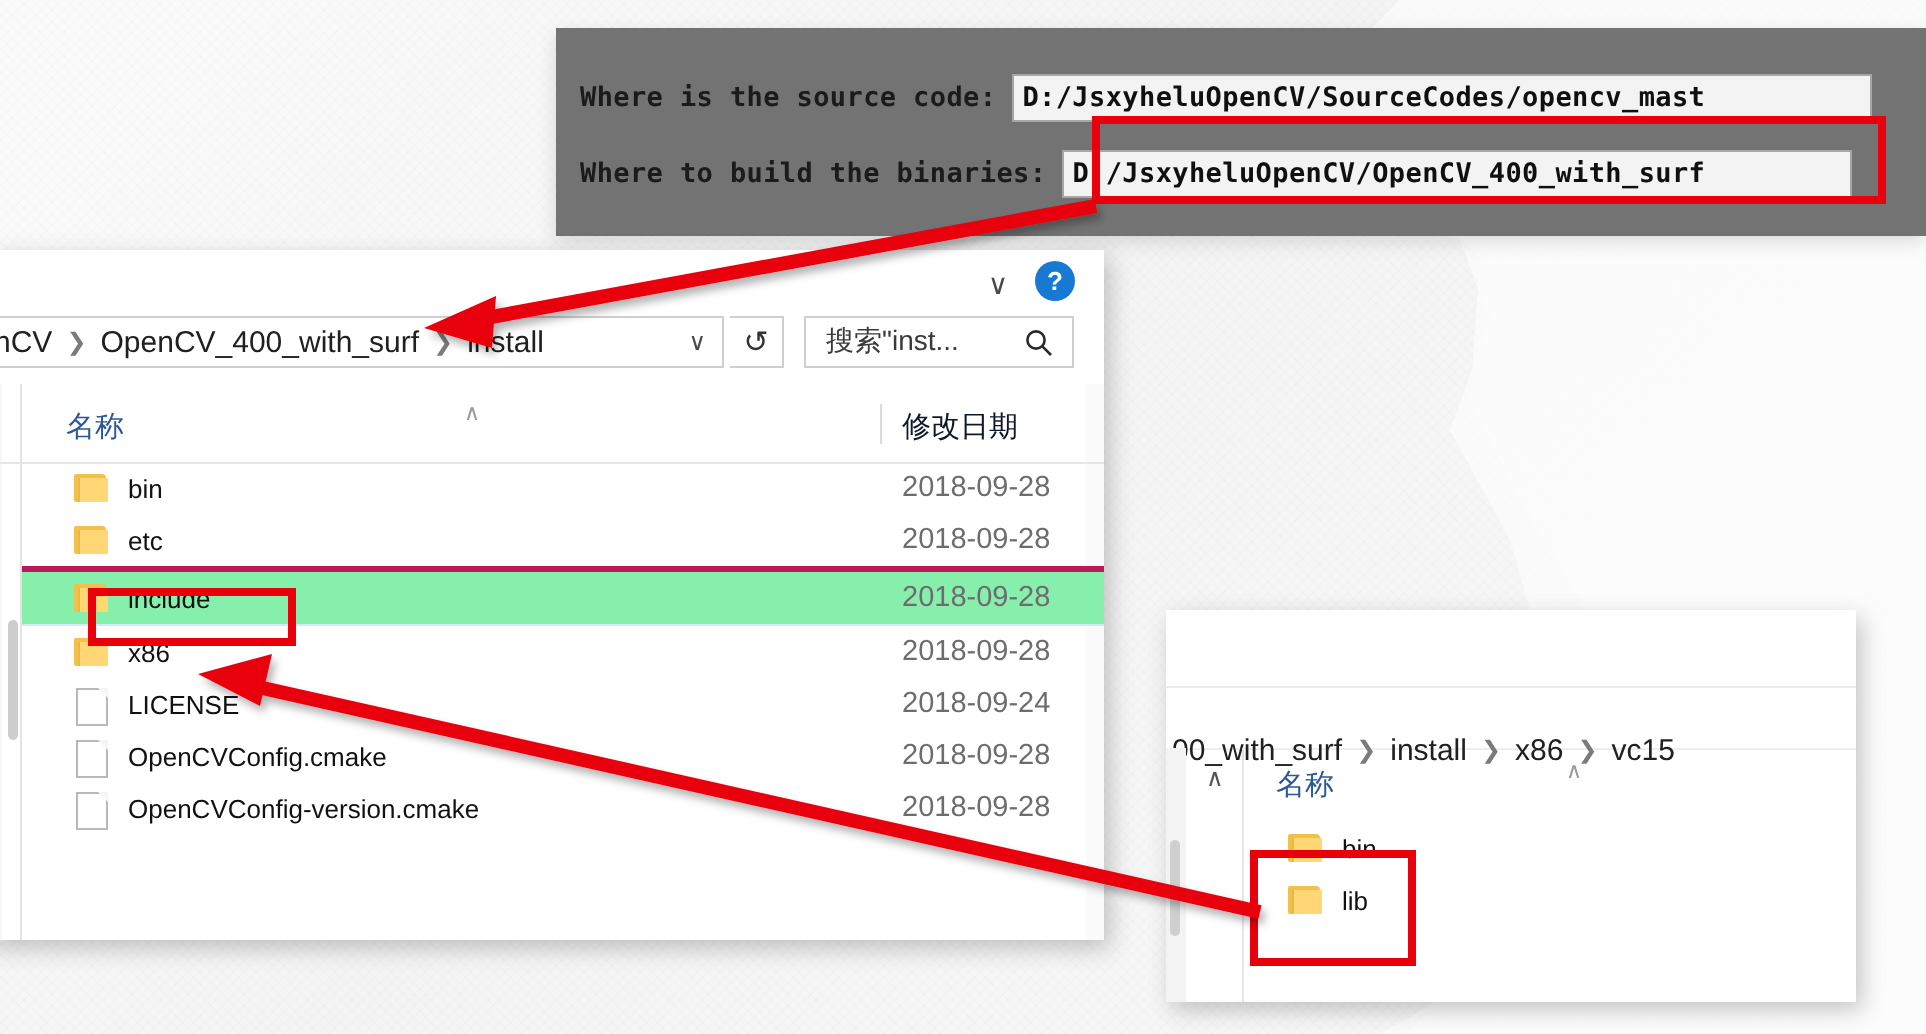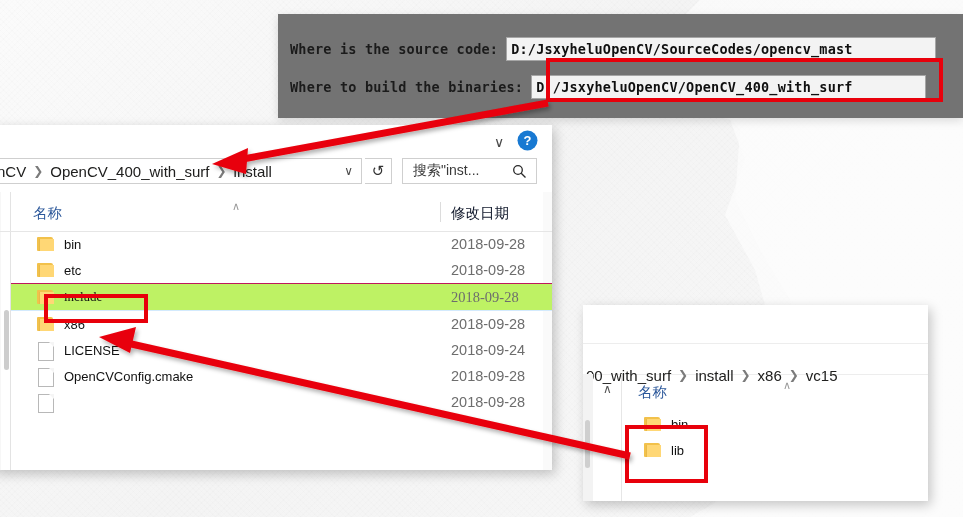--- a/index.html
+++ b/index.html
@@ -104,21 +104,21 @@
   #ex1-sort-caret{position:absolute;left:240px;top:3px;font-size:11px;color:#9a9a9a;}
 
   
   #ex1-navedge{position:absolute;left:18px;top:67px;width:1px;height:278px;background:#e3e3e3;}
   #ex1-navscroll{position:absolute;left:12px;top:185px;width:5px;height:60px;background:#cdcdcd;border-radius:3px;}
   #ex1-leftstrip{position:absolute;left:0;top:67px;width:9px;height:278px;background:#f7f7f7;}
 
   
   #ex1-list{position:absolute;left:19px;top:106px;width:541px;}
   .frow{position:relative;height:26px;display:flex;align-items:center;}
-  .frow.sel{background:#bef264;border-top:1px solid #be185d;border-bottom:1px solid #d3eafd;font-family:Liberation Serif, serif;}
+  .frow.sel{background:#86efac;border-top:3px solid #be185d;border-bottom:1px solid #d3eafd;}
   .ficon{width:17px;height:15px;margin-left:26px;margin-right:10px;flex:none;position:relative;}
   .fname{font-size:13px;color:#111;white-space:nowrap;}
   .fdate{position:absolute;left:440px;font-size:14.5px;color:#6d6d6d;white-space:nowrap;}
 
   
   .folder-glyph{position:absolute;left:0;top:0;width:16px;height:14px;}
   .folder-glyph .back{position:absolute;left:0;top:0;width:16px;height:14px;background:#f2c14b;border-radius:1px 2px 1px 1px;}
   .folder-glyph .front{position:absolute;left:2px;top:2px;width:14px;height:12px;background:#ffd775;border-left:1px solid #e8b948;}
   
   .doc-glyph{position:absolute;left:1px;top:-1px;width:14px;height:17px;border:1px solid #b8b8b8;background:#fff;}
@@ -287,20 +287,21 @@
           <span class="doc-glyph"></span>
         </span>
       <span class="fname">OpenCVConfig.cmake</span>
       <span class="fdate">2018-09-28</span>
     </div>
 
     <div class="frow">
       <span class="ficon">
           <span class="doc-glyph"></span>
         </span>
+      <span class="fname">OpenCVConfig-version.cmake</span>
       <span class="fdate">2018-09-28</span>
     </div>
 
   </div>
 </div>
 
 <div id="ex1-include-box"></div>
 
 <div id="explorer2">
 

